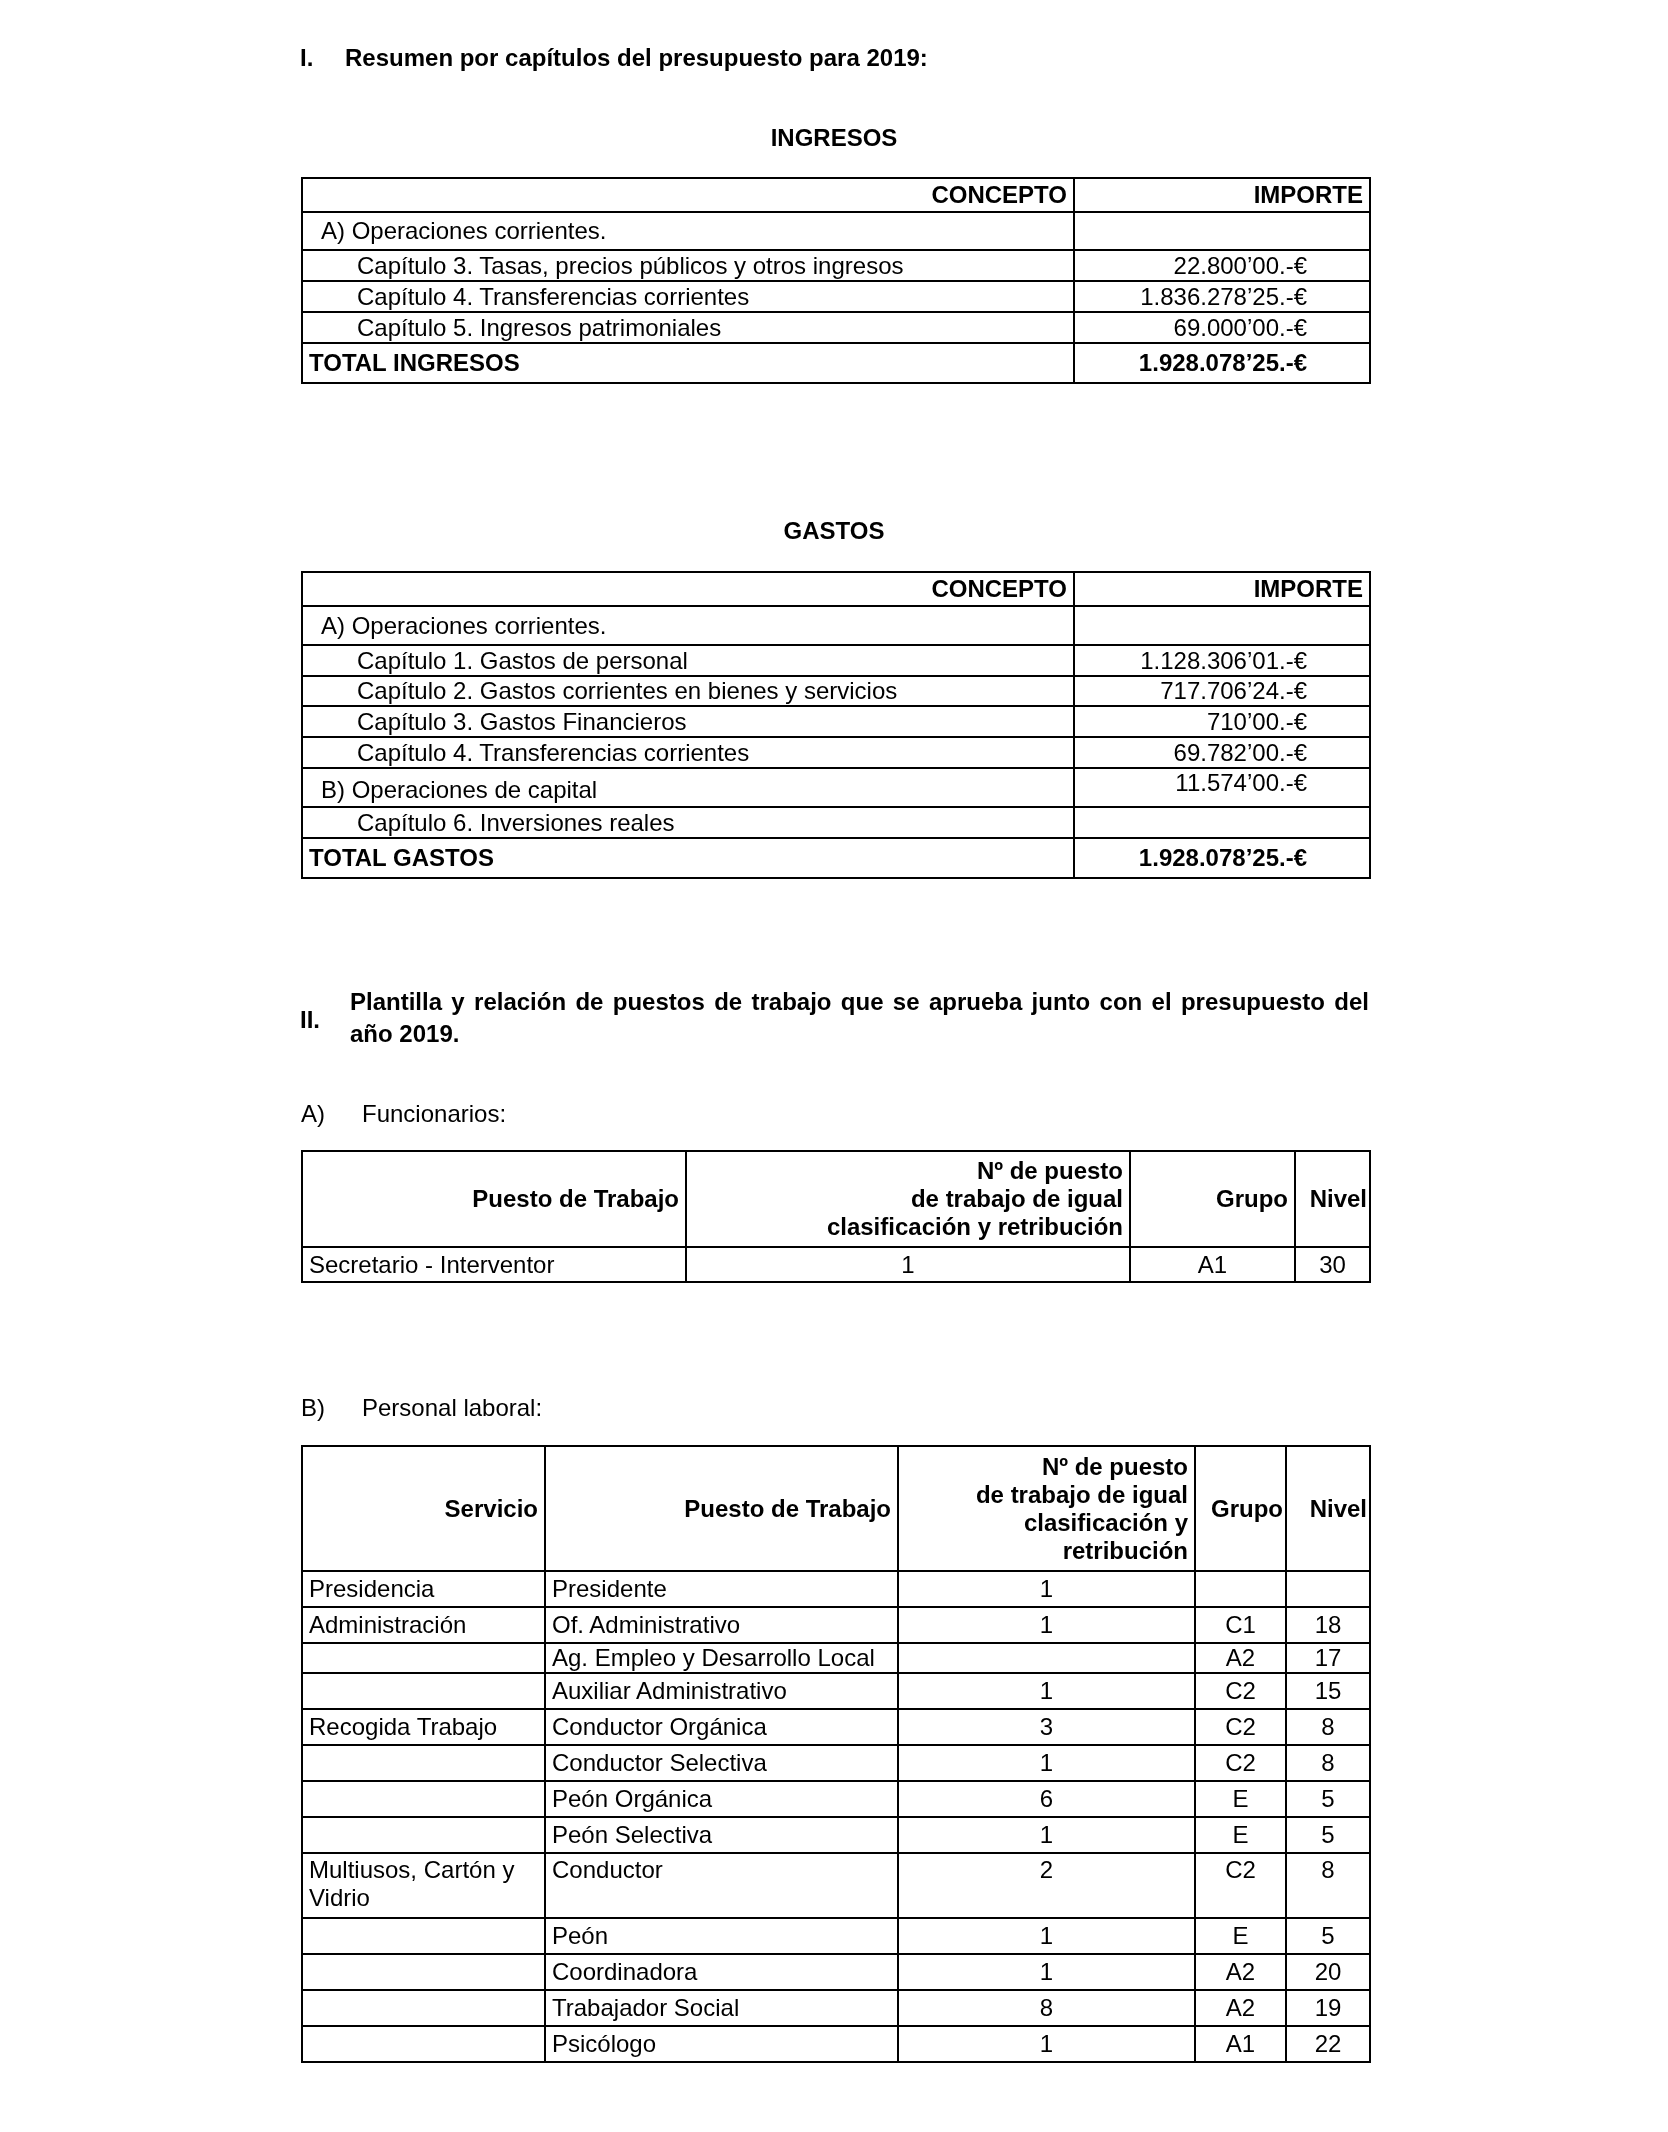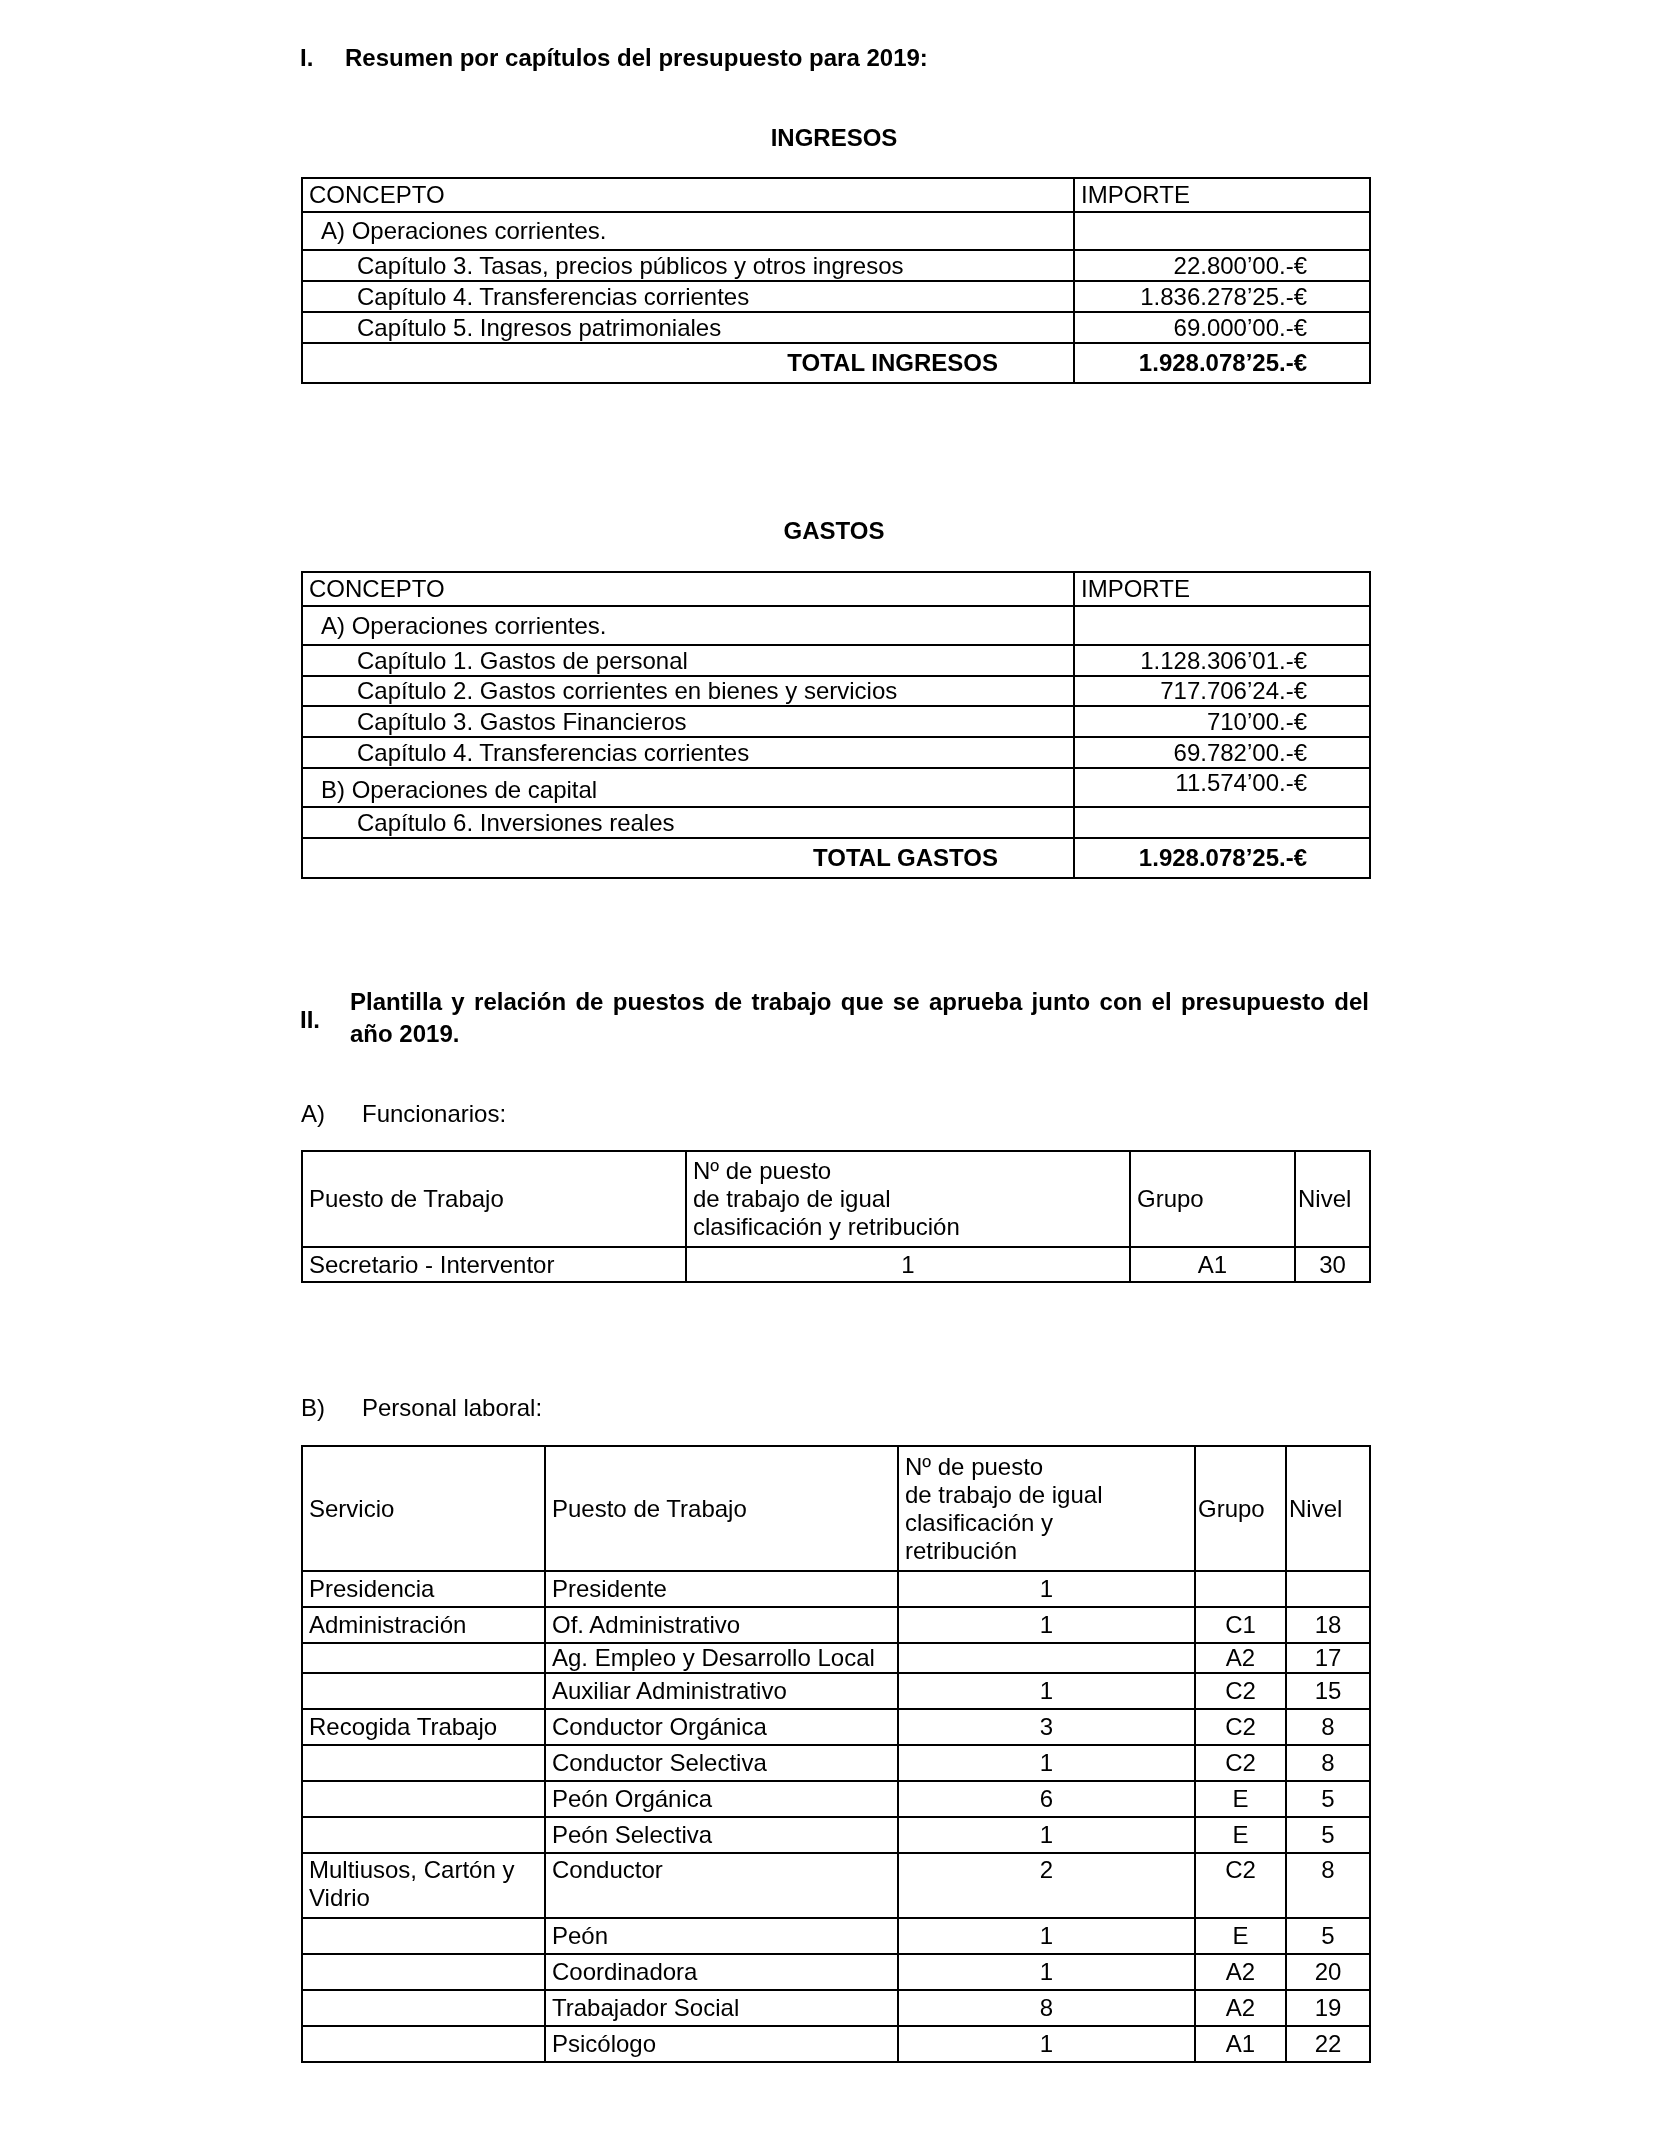--- a/index.html
+++ b/index.html
@@ -3,25 +3,25 @@
 <meta charset="utf-8">
 <style>
   html, body { margin: 0; padding: 0; background: #ffffff; }
   body { width: 1668px; height: 2132px; position: relative; overflow: hidden;
          font-family: "Liberation Sans", sans-serif; color: #000; font-size: 24px; }
   .abs { position: absolute; }
   .heading { font-weight: bold; font-size: 24px; }
   .center-title { font-weight: bold; font-size: 24px; text-align: center; width: 1668px; left: 0; }
   table { border-collapse: collapse; position: absolute; table-layout: fixed; }
   td, th { border: 2.5px solid #000; padding: 0 6px; font-size: 24px; line-height: 28px; vertical-align: middle; }
-  th { font-weight: normal; text-align: left; }
+  th { font-weight: bold; text-align: right; }
   .num { text-align: right; padding-right: 62px; }
   .ind { padding-left: 54px; }
   .sub { padding-left: 18px; }
-  .tot { text-align: right; font-weight: bold; padding-right: 75px; }
+  .tot { text-align: left; font-weight: bold; padding-right: 75px; }
   .totv { font-weight: bold; text-align: right; padding-right: 62px; }
   .c { text-align: center; }
   .top { vertical-align: top; }
   .para { font-weight: bold; font-size: 24px; line-height: 32px; text-align: justify; }
 </style>
 </head>
 <body>
 
 <div class="abs heading" style="left:300px; top:44px;">I.</div>
 <div class="abs heading" style="left:345px; top:44px;">Resumen por capítulos del presupuesto para 2019:</div>

